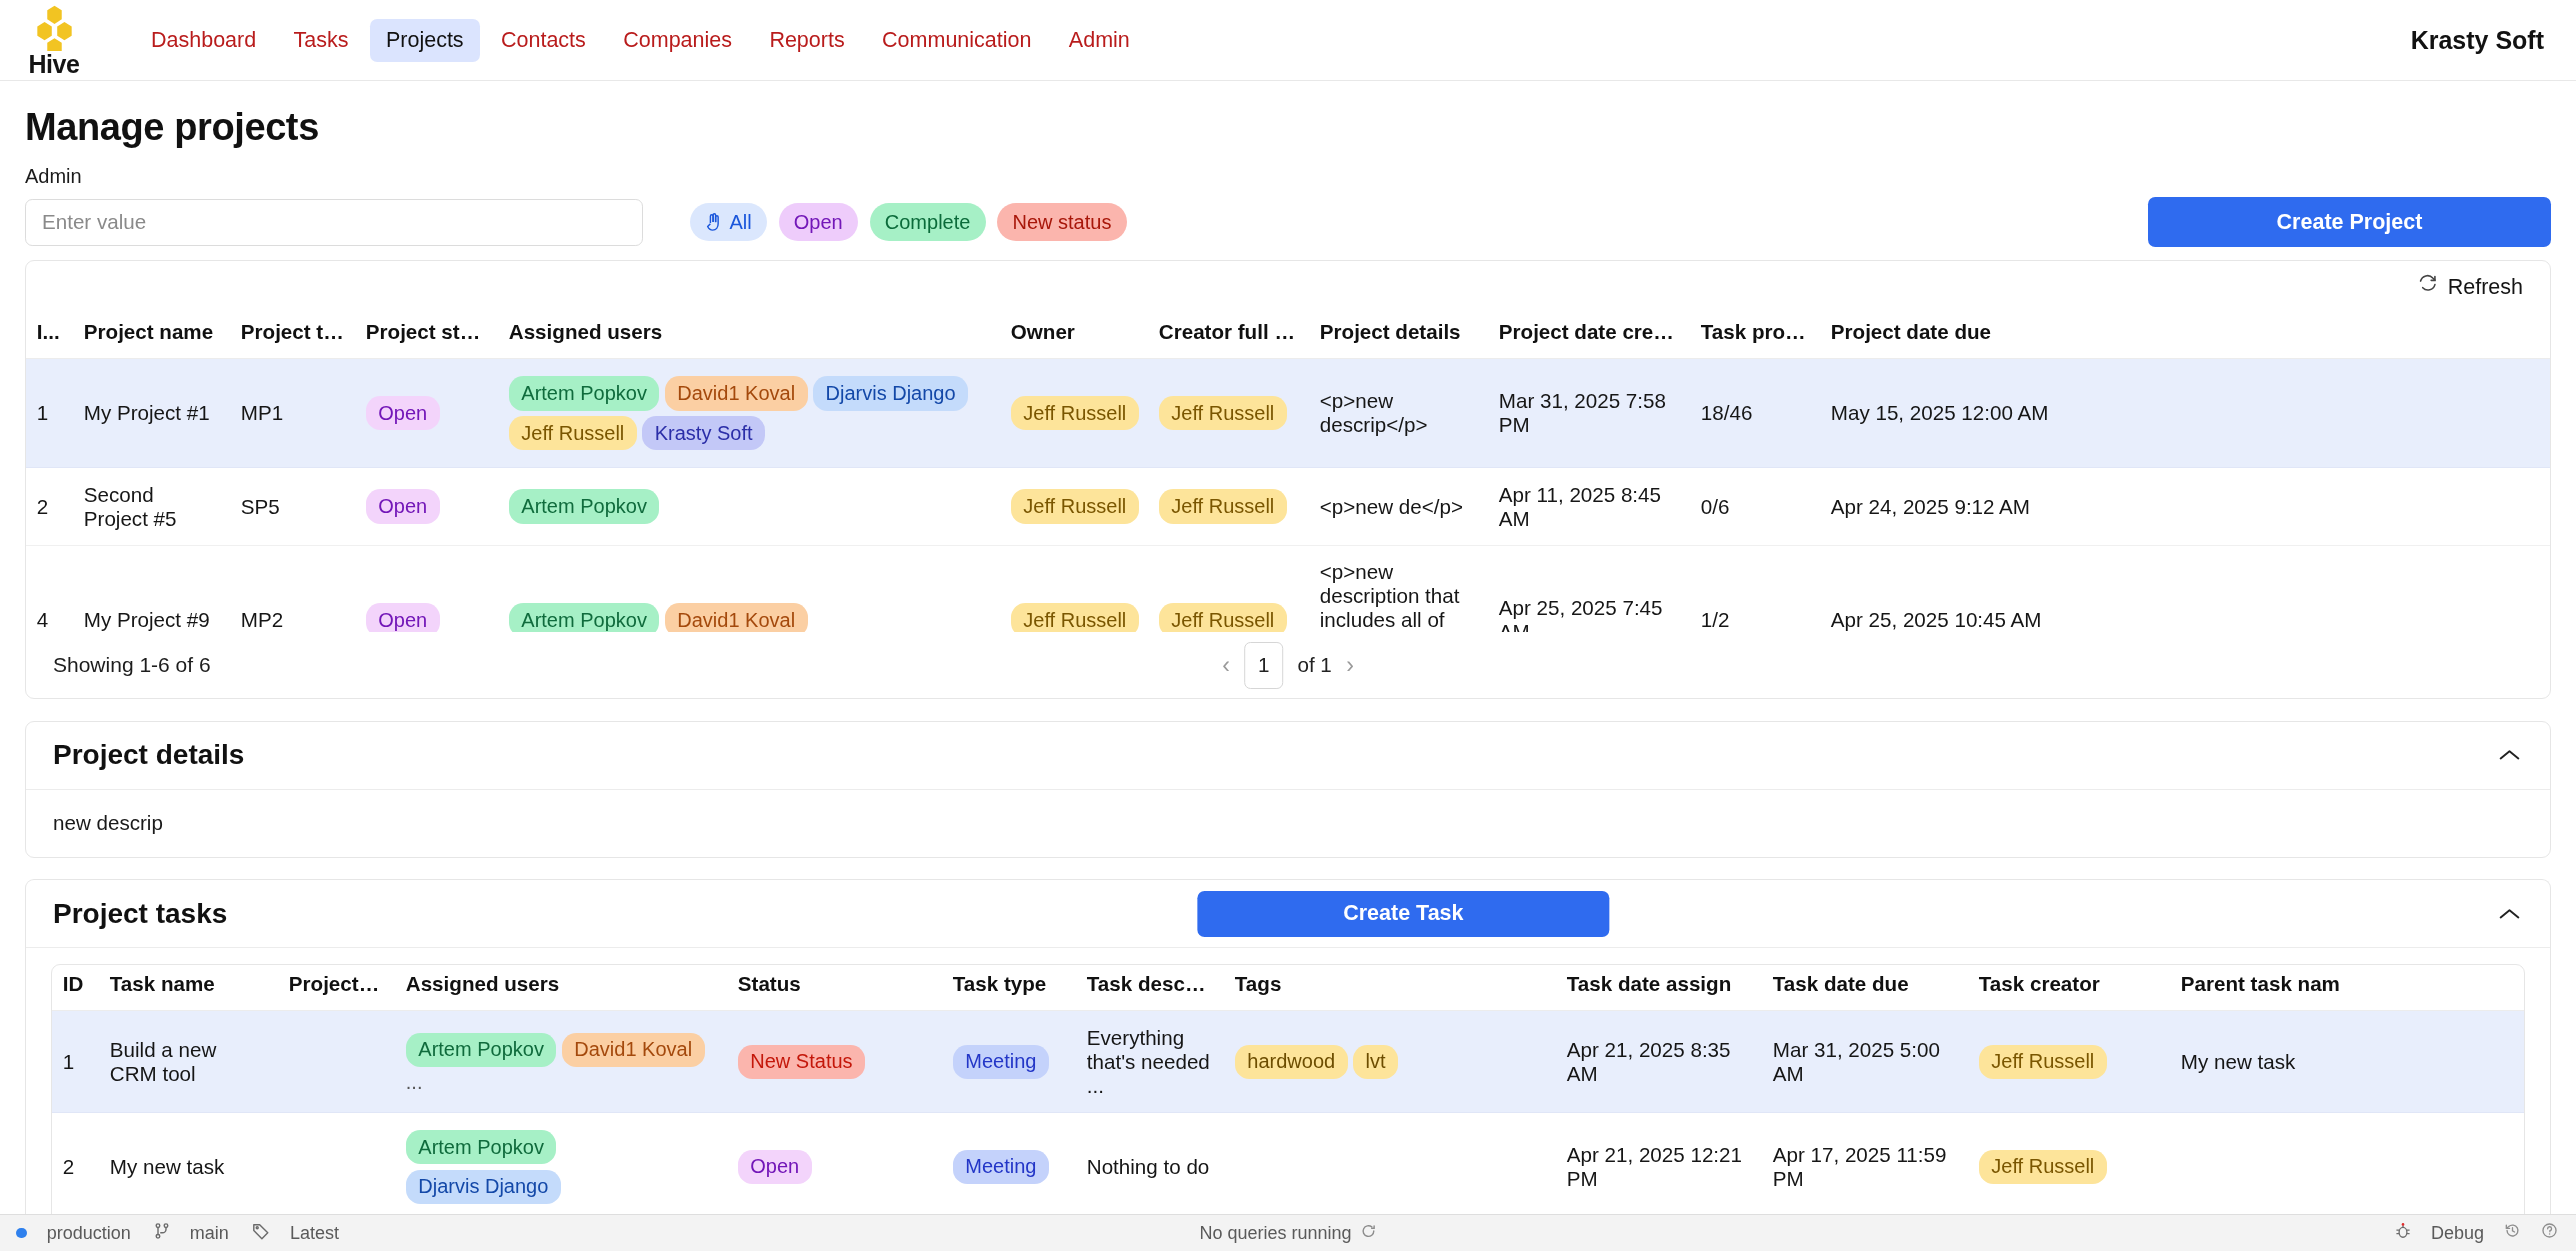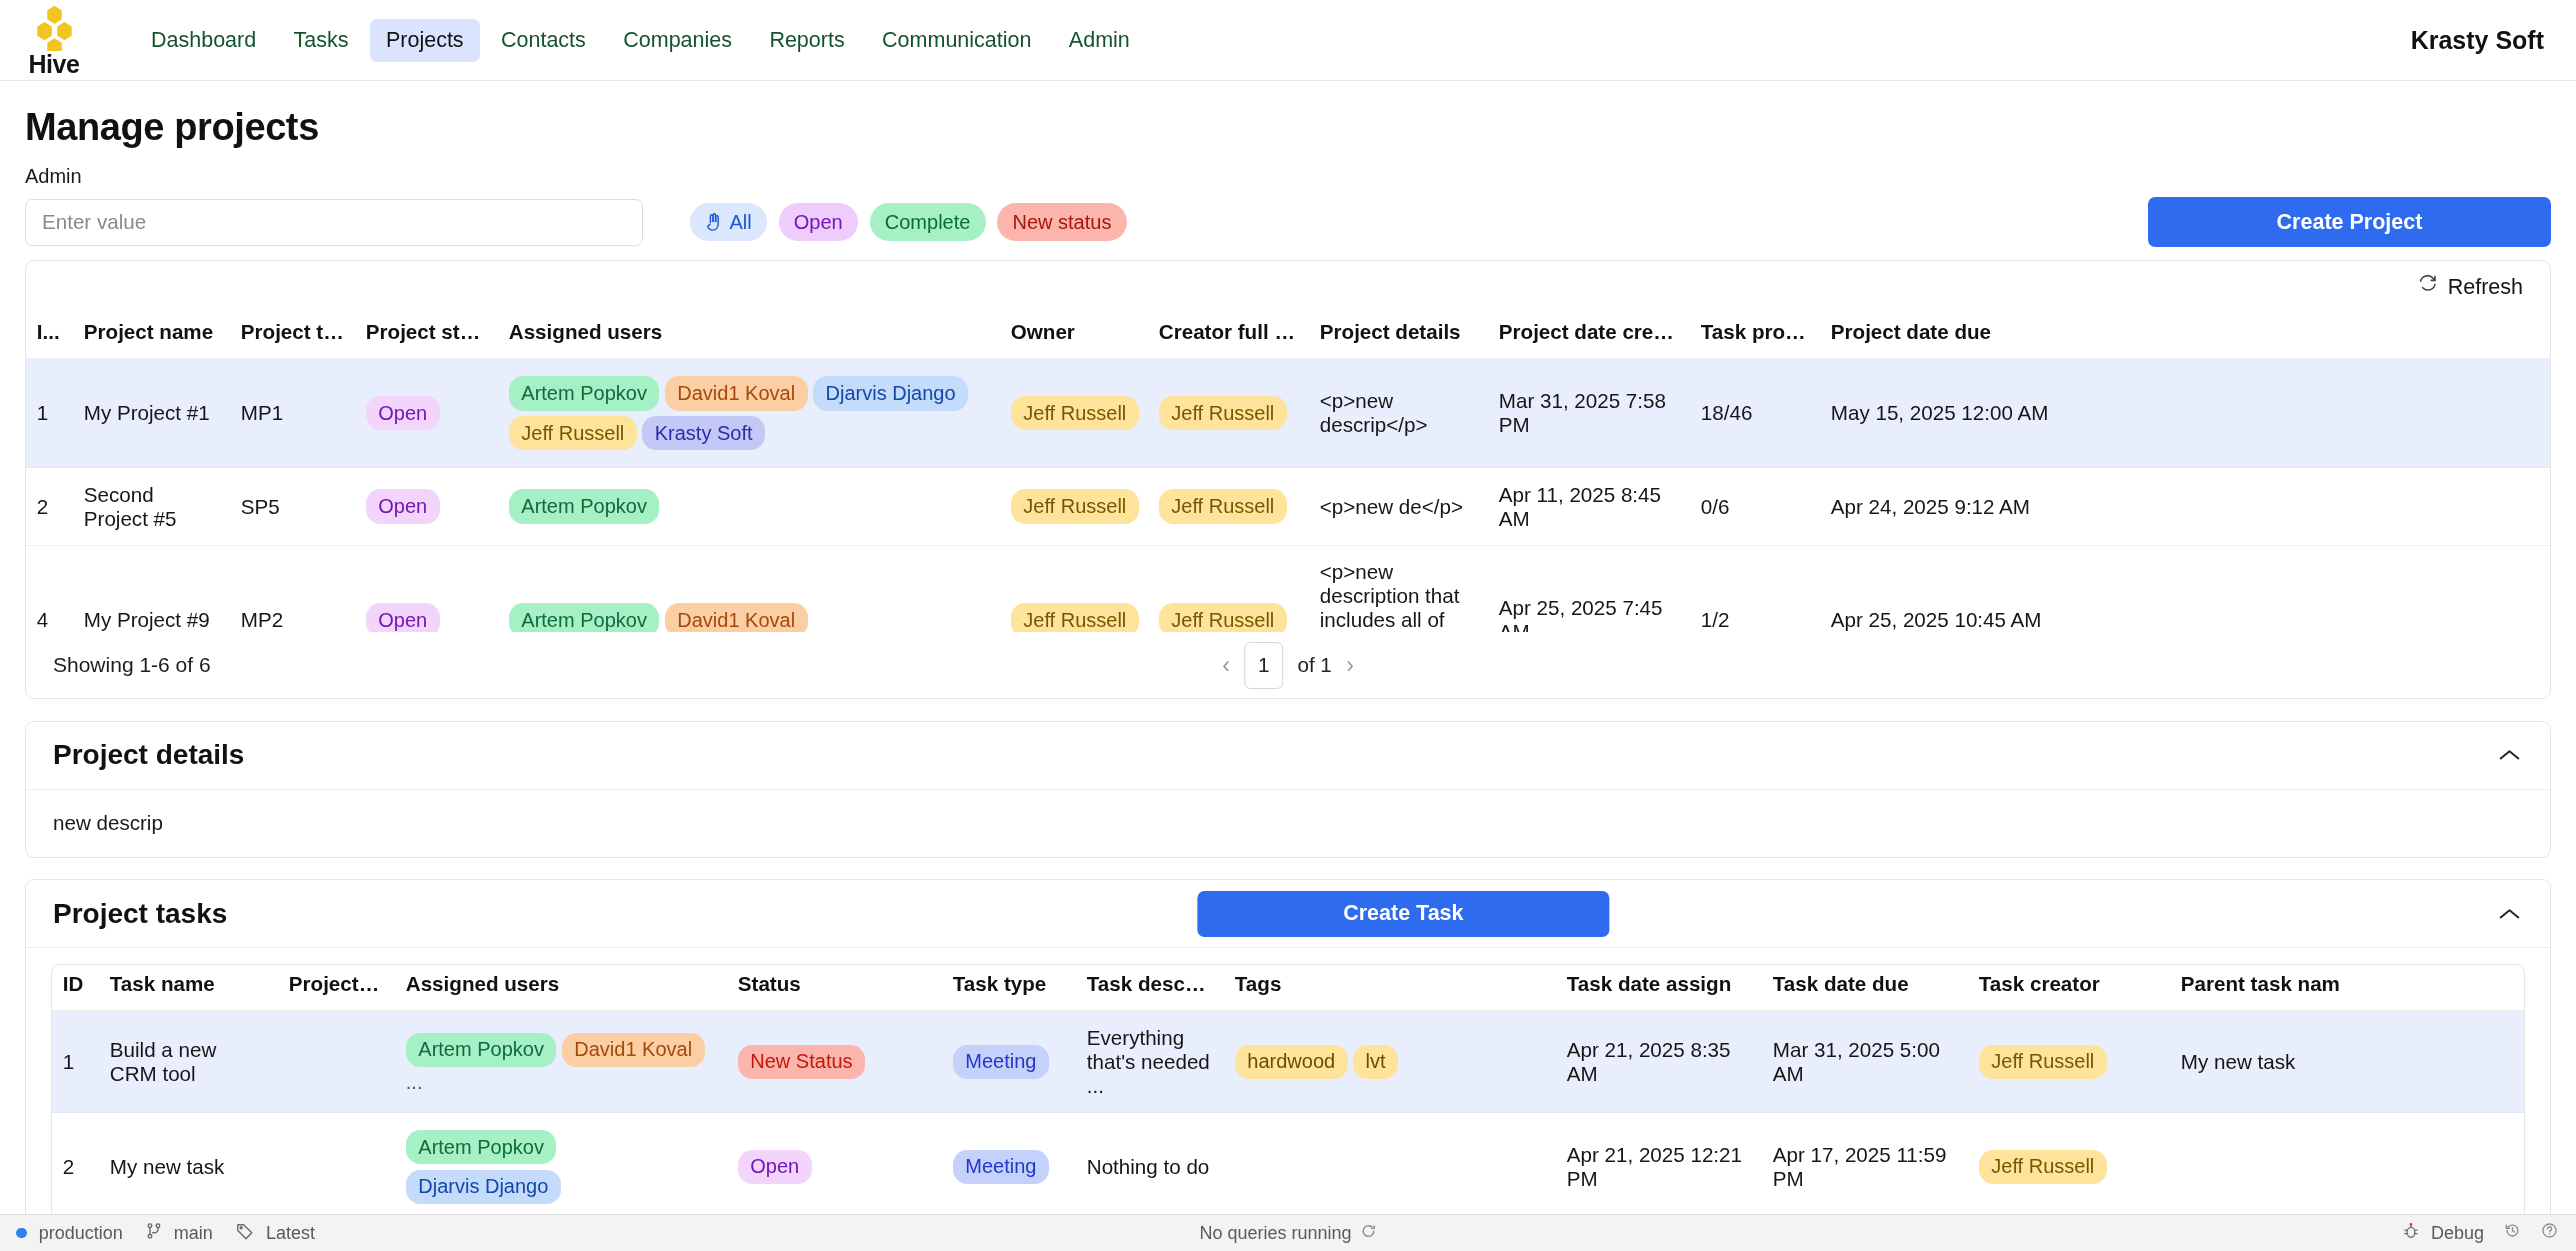--- a/index.html
+++ b/index.html
@@ -29,21 +29,21 @@
   }
   .brand svg { display: block; }
   .brand-name {
     font-size: 25px; font-weight: 700; color: #141414;
     letter-spacing: -0.4px; line-height: 1; margin-top: 0.9px;
   }
   .nav {
     display: flex; align-items: center; gap: 5.4px; margin-left: 27px;
   }
   .nav-item {
-    font-size: 21.5px; color: #14532d;
+    font-size: 21.5px; color: #b91c1c;
     padding: 9px 16px; border-radius: 7.2px;
     cursor: pointer; white-space: nowrap;
   }
   .nav-item.active { background: #dbe4fe; color: #111; }
   .user-name {
     position: absolute; right: 32px; top: 50%; transform: translateY(-50%);
     font-size: 25px; font-weight: 700; color: #121212;
   }
 
   
@@ -181,21 +181,21 @@
   .tasks-table-wrap { padding: 16px 25px 0 25px; }
   .tasks-card { border: 0.9px solid #e6e6e6; border-top-left-radius:9px; border-top-right-radius:9px; overflow:hidden; }
 
   
   .statusbar {
     position: absolute; left: 0; bottom: 0; width: 2576px; height: 37px;
     background: #f3f3f3; border-top: 0.9px solid #dedede;
     display: flex; align-items: center; padding: 0 16px;
     font-size: 18px; color: #5a5a5a; gap: 23px;
   }
-  .sb-item { display: inline-flex; align-items: center; gap: 12px; cursor: pointer; }
+  .sb-item { display: inline-flex; align-items: center; gap: 20px; cursor: pointer; }
   .dot { width: 10.8px; height: 10.8px; border-radius: 50%; background: #2f80ed; }
   .sb-center { position: absolute; left: 50%; transform: translateX(-50%); display:flex; align-items:center; gap:9px; }
   .sb-right { position: absolute; right: 18px; display: flex; align-items: center; gap: 20px; }
 </style>
 </head>
 <body>
 
 <div class="topbar">
   <div class="brand">
     <span>

